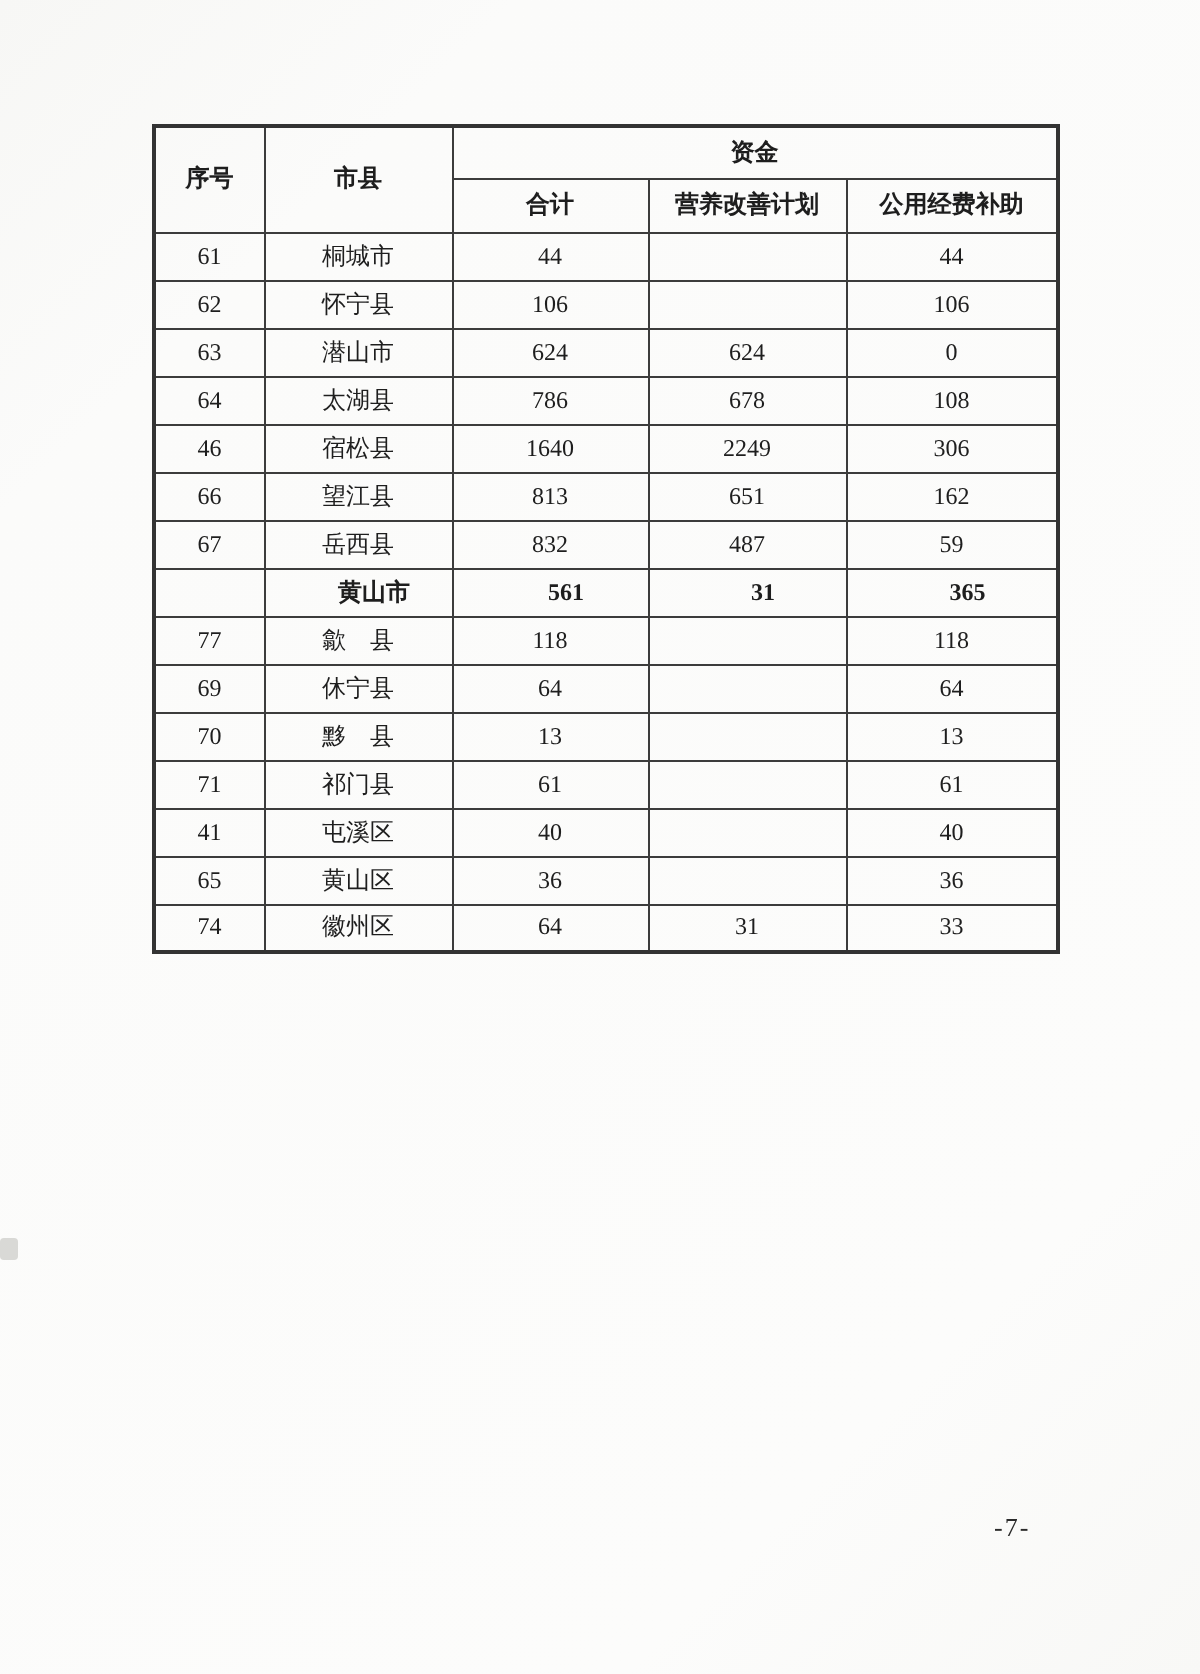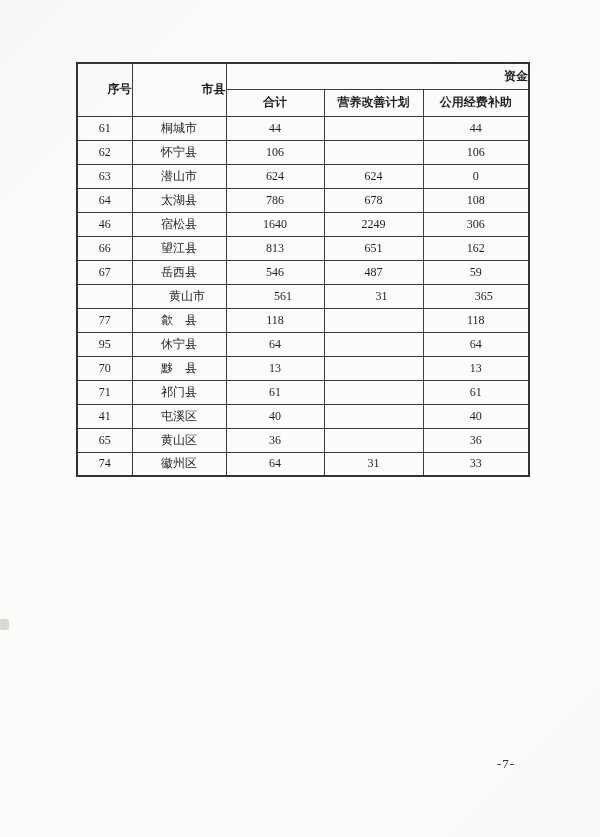--- a/index.html
+++ b/index.html
@@ -29,24 +29,24 @@
     border: 1.5px solid #3c3c3c;
     text-align: center;
     vertical-align: middle;
     font-size: 12px;
     padding: 0;
     white-space: nowrap;
     overflow: hidden;
     color: #1e1e1e;
   }
   .doc-table thead th { font-weight: bold; }
-  .doc-table thead tr.hrow1 th { height: 26px; text-align: right; }
+  .doc-table thead tr.hrow1 th { height: 26px; }
   .doc-table thead tr.hrow2 th { height: 27px; }
   .doc-table tbody td { height: 24px; font-weight: normal; }
-  .doc-table tbody tr.bold-row td { font-weight: normal; padding-left: 16px; }
+  .doc-table tbody tr.bold-row td { font-weight: bold; padding-left: 16px; }
   .page-number {
     position: absolute;
     left: 497px;
     top: 756px;
     font-size: 13px;
     letter-spacing: 1px;
     color: #2b2b2b;
   }
   .scan-artifact {
     position: absolute;
@@ -123,40 +123,40 @@
         <tr>
           <td>66</td>
           <td>望江县</td>
           <td>813</td>
           <td>651</td>
           <td>162</td>
         </tr>
         <tr>
           <td>67</td>
           <td>岳西县</td>
-          <td>546</td>
+          <td>832</td>
           <td>487</td>
           <td>59</td>
         </tr>
         <tr class="bold-row">
           <td></td>
           <td>黄山市</td>
           <td>561</td>
           <td>31</td>
           <td>365</td>
         </tr>
         <tr>
           <td>77</td>
           <td>歙　县</td>
           <td>118</td>
           <td></td>
           <td>118</td>
         </tr>
         <tr>
-          <td>95</td>
+          <td>69</td>
           <td>休宁县</td>
           <td>64</td>
           <td></td>
           <td>64</td>
         </tr>
         <tr>
           <td>70</td>
           <td>黟　县</td>
           <td>13</td>
           <td></td>

